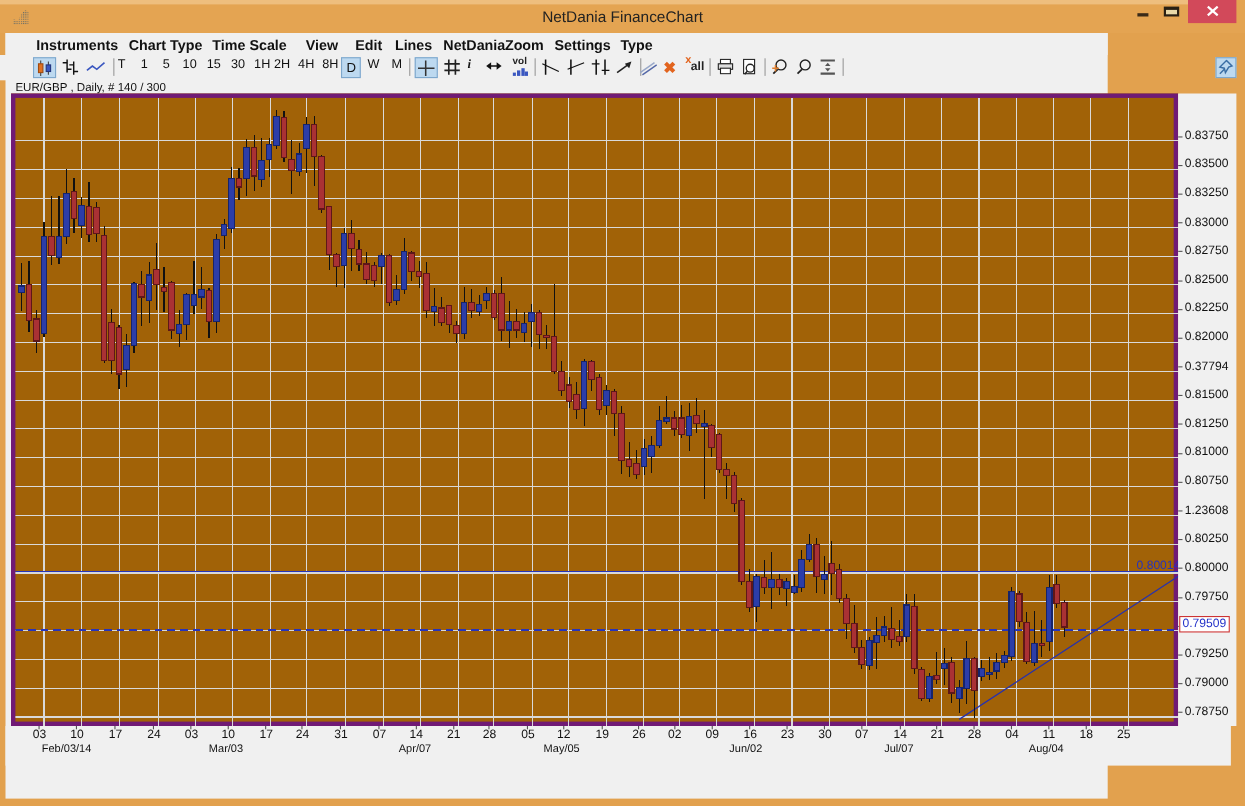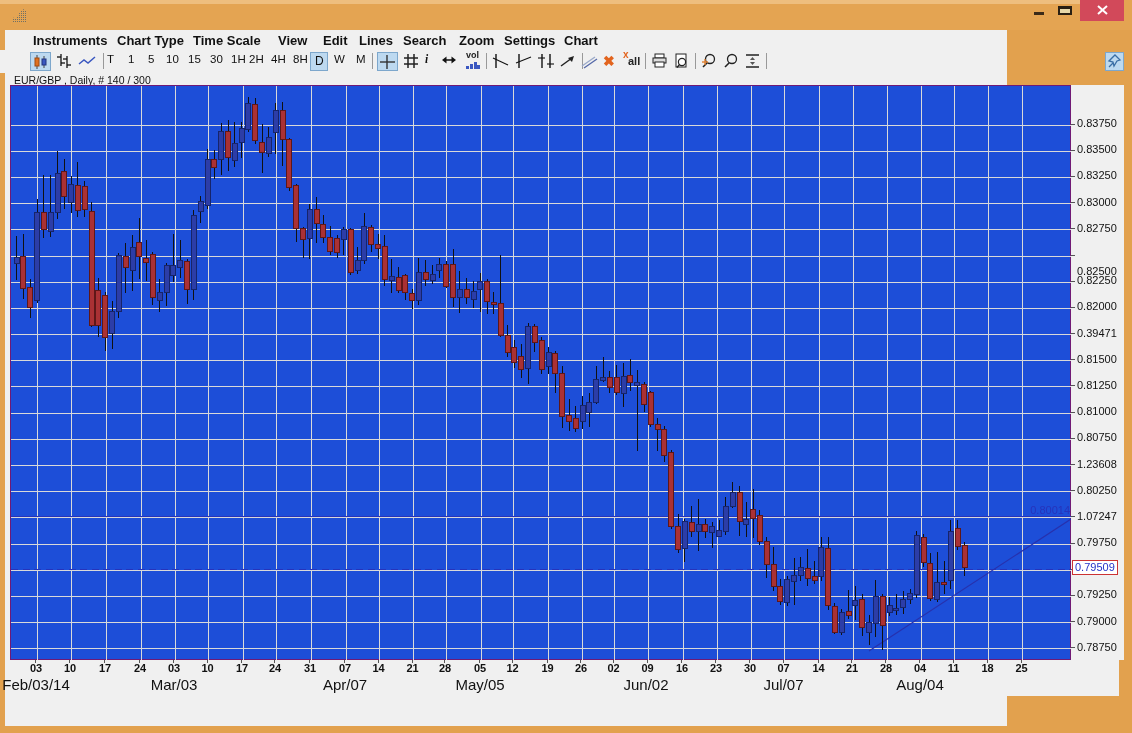--- a/index.html
+++ b/index.html
@@ -15,41 +15,42 @@
 .mitem { position:absolute; top:3px; font-weight:bold; font-size:13px; color:#111; }
 #menubar { position:absolute; left:0; top:0; width:100%; height:20px; background:#f0f0f0; }
 #toolbar { position:absolute; left:-5px; top:20px; width:100%; height:23px; background:#f0f0f0; }
 .tbtn { position:absolute; top:2px; height:19px; background:transparent; }
 .tbtn svg { position:absolute; left:1px; top:1px; }
 .tbtn.sel { background:#bdd9f0; border:1px solid #7da7cc; }
 .ttxt { position:absolute; top:3px; font-size:11.5px; color:#111; }
 .ttl { position:absolute; left:4px; top:1px; font-size:12px; color:#111; }
 .tsep { position:absolute; top:3px; width:1px; height:16px; background:#999; }
 #symlab { position:absolute; left:9px; top:44px; font-size:10.5px; color:#111; }
-#chart { position:absolute; left:5px; top:55px; width:1061px; height:575px; background:#1d4ed8; border:1px solid #701a75; }
+#chart { position:absolute; left:5px; top:55px; width:1061px; height:575px; background:#a16207; border:4px solid #701a75; }
 #paxis { position:absolute; left:1066px; top:55px; width:53px; height:575px; background:#f0f0f0; overflow:hidden; }
 #paxis .tick { position:absolute; left:0; width:4px; height:1px; background:#555; }
 #paxis .plab { position:absolute; left:6px; font-size:11px; color:#111; }
 #curprice { position:absolute; left:1px; top:475px; border:1px solid #c33; background:#fff; color:#2432c8; font-size:11px; padding:0 2px 1px 2px; }
 #xaxis { position:absolute; left:0px; top:630px; width:1114px; height:36px; background:#f0f0f0; }
 .xtick { position:absolute; top:0; width:1px; height:3px; background:#555; }
-.xlab { position:absolute; top:2px; width:24px; text-align:center; font-size:11px; color:#111;font-weight:bold; }
-.xmon { position:absolute; top:16px; text-align:center; font-size:15px; color:#111; }
+.xlab { position:absolute; top:2px; width:24px; text-align:center; font-size:11px; color:#111; }
+.xmon { position:absolute; top:16px; text-align:right; font-size:10px; color:#111;margin-left:12px; }
 #statusbar { position:absolute; left:0; top:667px; width:100%; height:29px; background:#f0f0f0; border-top:1px solid #bbb; }
 #bluesq { position:absolute; left:8px; top:7px; width:11px; height:11px; background:#2d6ca5; border:1px solid #1d4d7c; }
 #ssep1 { position:absolute; left:26px; top:5px; width:1px; height:20px; background:#ccc; }
 #searchbox { position:absolute; left:26px; top:5px; width:152px; height:19px; background:#fff; border:1px solid #999; }
 #searchbox .ph { position:absolute; left:20px; top:2px; font-size:11px; color:#8a8a8a; }
 #ssep2 { position:absolute; left:193px; top:4px; width:2px; height:21px; background:#555; }
 #sdate { position:absolute; left:198px; top:5px; font-size:12.5px; font-weight:bold; color:#111; }
 </style></head>
 <body>
 <div id="win">
   <div id="titlebar">
     <div class="glow" style="width:1080px"></div>
+    <div id="apptitle">NetDania FinanceChart</div>
     <svg id="appicon" width="16" height="16" viewBox="0 0 16 16">
         <defs>
           <pattern id="dots" width="2" height="2" patternUnits="userSpaceOnUse">
             <rect width="1" height="1" fill="#6f6f66"></rect>
           </pattern>
         </defs>
         <path d="M1 15 L1 10 L5 12 L9 5 L12 2 L15 4 L15 15 Z" fill="url(#dots)"></path>
       </svg>
     <svg id="btn-min" style="left:1030px" width="20" height="21">
         <rect x="4" y="12" width="10" height="3" fill="#3a2a18"></rect>
@@ -66,24 +67,24 @@
         </svg></div>
   </div>
   <div id="content">
     <div id="menubar">
         <div class="mitem" style="left:28px">Instruments</div>
 <div class="mitem" style="left:112px">Chart Type</div>
 <div class="mitem" style="left:188px">Time Scale</div>
 <div class="mitem" style="left:273px">View</div>
 <div class="mitem" style="left:318px">Edit</div>
 <div class="mitem" style="left:354px">Lines</div>
-<div class="mitem" style="left:398px">Search</div>
+<div class="mitem" style="left:398px">NetDania</div>
 <div class="mitem" style="left:454px">Zoom</div>
 <div class="mitem" style="left:499px">Settings</div>
-<div class="mitem" style="left:559px">Chart</div>
+<div class="mitem" style="left:559px">Type</div>
       </div>
     <div id="toolbar">
         <div class="tbtn sel" style="left:30px;width:21px">
 <svg width="17" height="16" viewBox="0 0 17 16">
             <line x1="5" y1="1" x2="5" y2="15" stroke="#444" stroke-width="1"></line>
             <rect x="3" y="4" width="4" height="8" fill="#e07020" stroke="#a04a10"></rect>
             <line x1="12" y1="2" x2="12" y2="14" stroke="#444" stroke-width="1"></line>
             <rect x="10" y="5" width="4" height="6" fill="#3a57c0" stroke="#22347e"></rect>
           </svg>
         </div>
@@ -588,41 +589,41 @@
 <div class="plab" style="top:32.0px">0.83750</div>
 <div class="tick" style="top:64.7px"></div>
 <div class="plab" style="top:58.2px">0.83500</div>
 <div class="tick" style="top:90.9px"></div>
 <div class="plab" style="top:84.4px">0.83250</div>
 <div class="tick" style="top:117.1px"></div>
 <div class="plab" style="top:110.6px">0.83000</div>
 <div class="tick" style="top:143.3px"></div>
 <div class="plab" style="top:136.8px">0.82750</div>
 <div class="tick" style="top:169.5px"></div>
-<div class="plab" style="top:180px">0.82500</div>
+<div class="plab" style="top:163.0px">0.82500</div>
 <div class="tick" style="top:195.6px"></div>
 <div class="plab" style="top:189.1px">0.82250</div>
 <div class="tick" style="top:221.8px"></div>
 <div class="plab" style="top:215.3px">0.82000</div>
 <div class="tick" style="top:248.0px"></div>
-<div class="plab" style="top:241.5px">0.39471</div>
+<div class="plab" style="top:241.5px">0.37794</div>
 <div class="tick" style="top:274.2px"></div>
 <div class="plab" style="top:267.7px">0.81500</div>
 <div class="tick" style="top:300.4px"></div>
 <div class="plab" style="top:293.9px">0.81250</div>
 <div class="tick" style="top:326.6px"></div>
 <div class="plab" style="top:320.1px">0.81000</div>
 <div class="tick" style="top:352.8px"></div>
 <div class="plab" style="top:346.3px">0.80750</div>
 <div class="tick" style="top:379.0px"></div>
 <div class="plab" style="top:372.5px">1.23608</div>
 <div class="tick" style="top:405.2px"></div>
 <div class="plab" style="top:398.7px">0.80250</div>
 <div class="tick" style="top:431.4px"></div>
-<div class="plab" style="top:424.9px">1.07247</div>
+<div class="plab" style="top:424.9px">0.80000</div>
 <div class="tick" style="top:457.5px"></div>
 <div class="plab" style="top:451.0px">0.79750</div>
 <div class="tick" style="top:483.7px"></div>
 <div class="plab" style="top:477.2px">0.79500</div>
 <div class="tick" style="top:509.9px"></div>
 <div class="plab" style="top:503.4px">0.79250</div>
 <div class="tick" style="top:536.1px"></div>
 <div class="plab" style="top:529.6px">0.79000</div>
 <div class="tick" style="top:562.3px"></div>
 <div class="plab" style="top:555.8px">0.78750</div>

